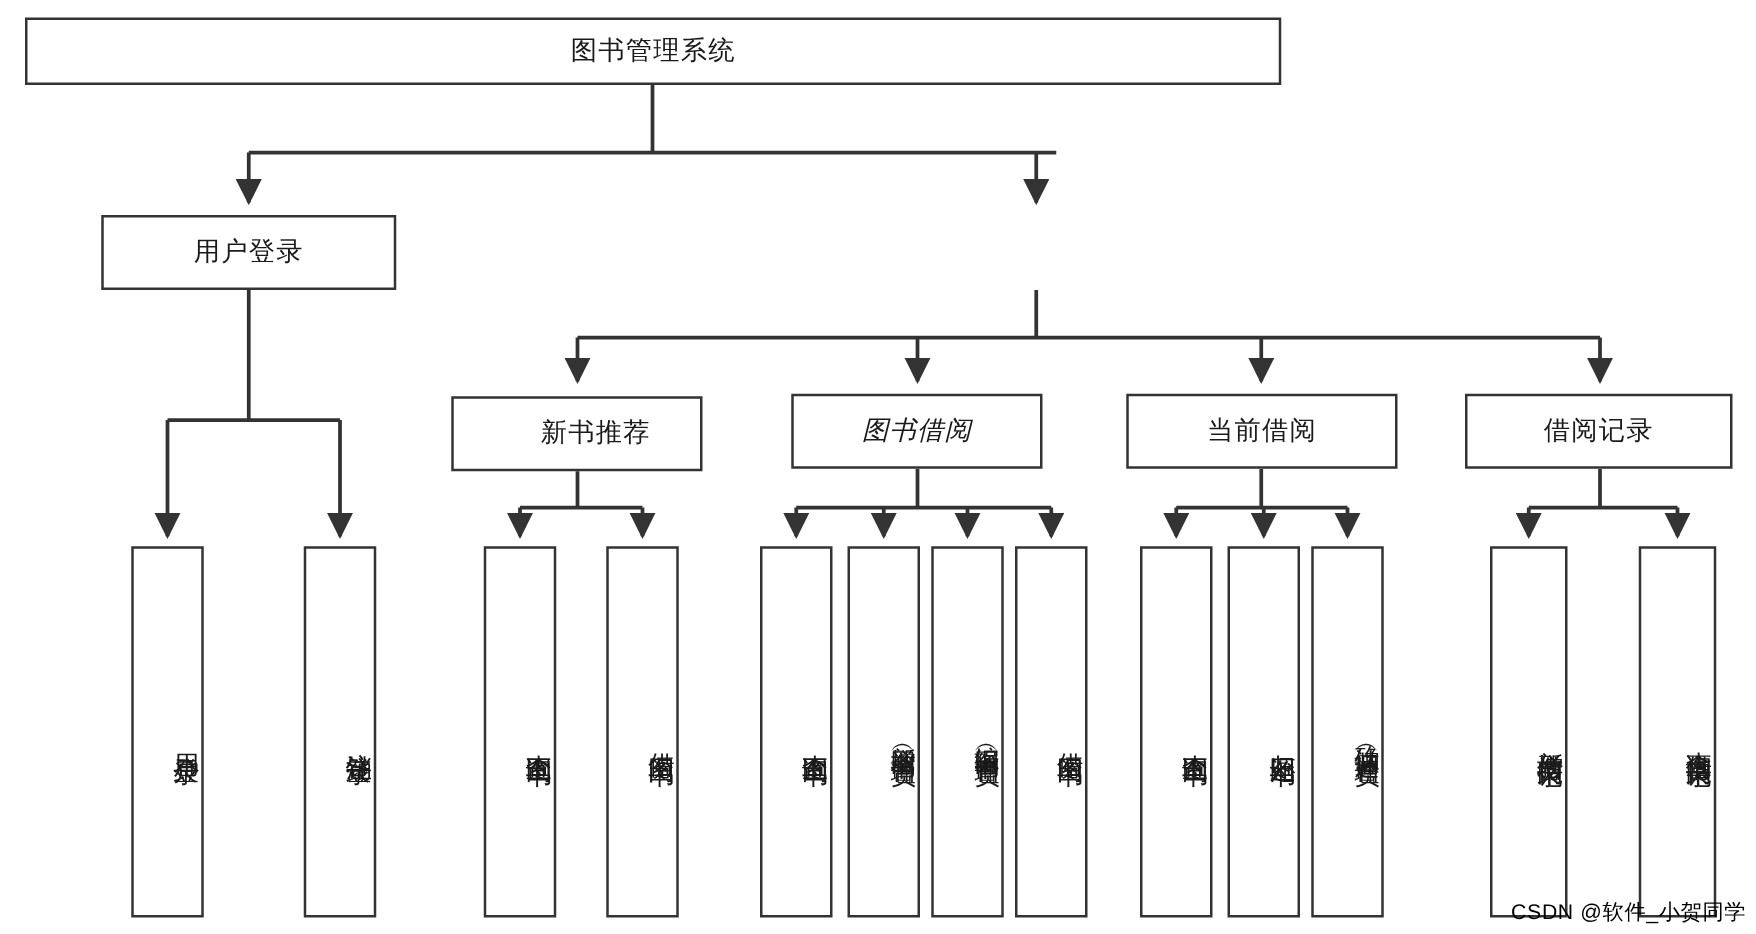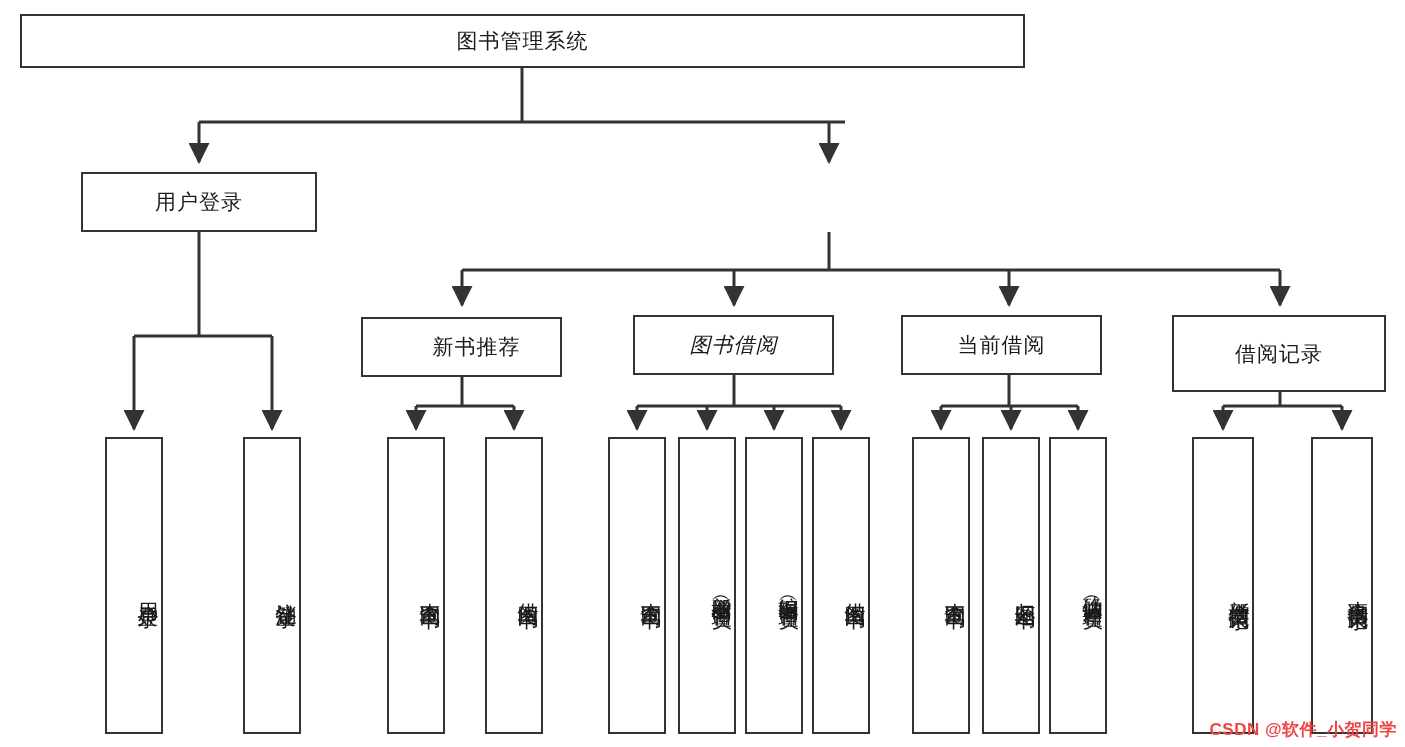--- a/index.html
+++ b/index.html
@@ -59,24 +59,23 @@
     white-space: nowrap;
   }
   .node.v.tall .vtext {
     font-size: 20px;
   }
   #watermark {
     position: absolute;
     right: 8px;
     bottom: 6px;
     font-size: 17px;
-    color: #ef4444;
+    color: #000000;
     letter-spacing: 0.5px;
     white-space: nowrap;
-    font-weight: bold;
   }
 </style>
 </head>
 <body>
 
 <div id="diagram-root">
 
   <svg class="edges" viewBox="0 0 1405 747" xmlns="http://www.w3.org/2000/svg">
     <defs>
       <marker id="arrow" viewBox="0 0 10 10" refX="9" refY="5" markerWidth="7" markerHeight="7" orient="auto-start-reverse">
@@ -134,24 +133,24 @@
   <div class="node h" id="n-user-login" style="left: 81px; top: 172px; width: 236px; height: 60px;">
     <span>用户登录</span>
   </div>
 
   <div class="node h" id="n-new-book-rec" style="left: 361px; top: 317px; width: 201px; height: 60px; padding-left: 30px;">
     <span>新书推荐</span>
   </div>
   <div class="node h" id="n-book-borrow" style="left: 633px; top: 315px; width: 201px; height: 60px; font-style: italic;">
     <span>图书借阅</span>
   </div>
-  <div class="node h" id="n-current-borrow" style="left: 901px; top: 315px; width: 201px; height: 60px;">
+  <div class="node h" id="n-current-borrow" style="left: 901px; top: 315px; width: 217px; height: 60px;">
     <span>当前借阅</span>
   </div>
-  <div class="node h" id="n-borrow-record" style="left: 1172px; top: 315px; width: 214px; height: 77px;">
+  <div class="node h" id="n-borrow-record" style="left: 1172px; top: 315px; width: 214px; height: 60px;">
     <span>借阅记录</span>
   </div>
 
   <div class="node v" id="l-0" style="left: 105px; top: 437px; width: 58px; height: 297px;">
     <span class="vtext">用户登录</span>
   </div>
   <div class="node v" id="l-1" style="left: 243px; top: 437px; width: 58px; height: 297px;">
     <span class="vtext">注销登录</span>
   </div>
   <div class="node v" id="l-2" style="left: 387px; top: 437px; width: 58px; height: 297px;">

